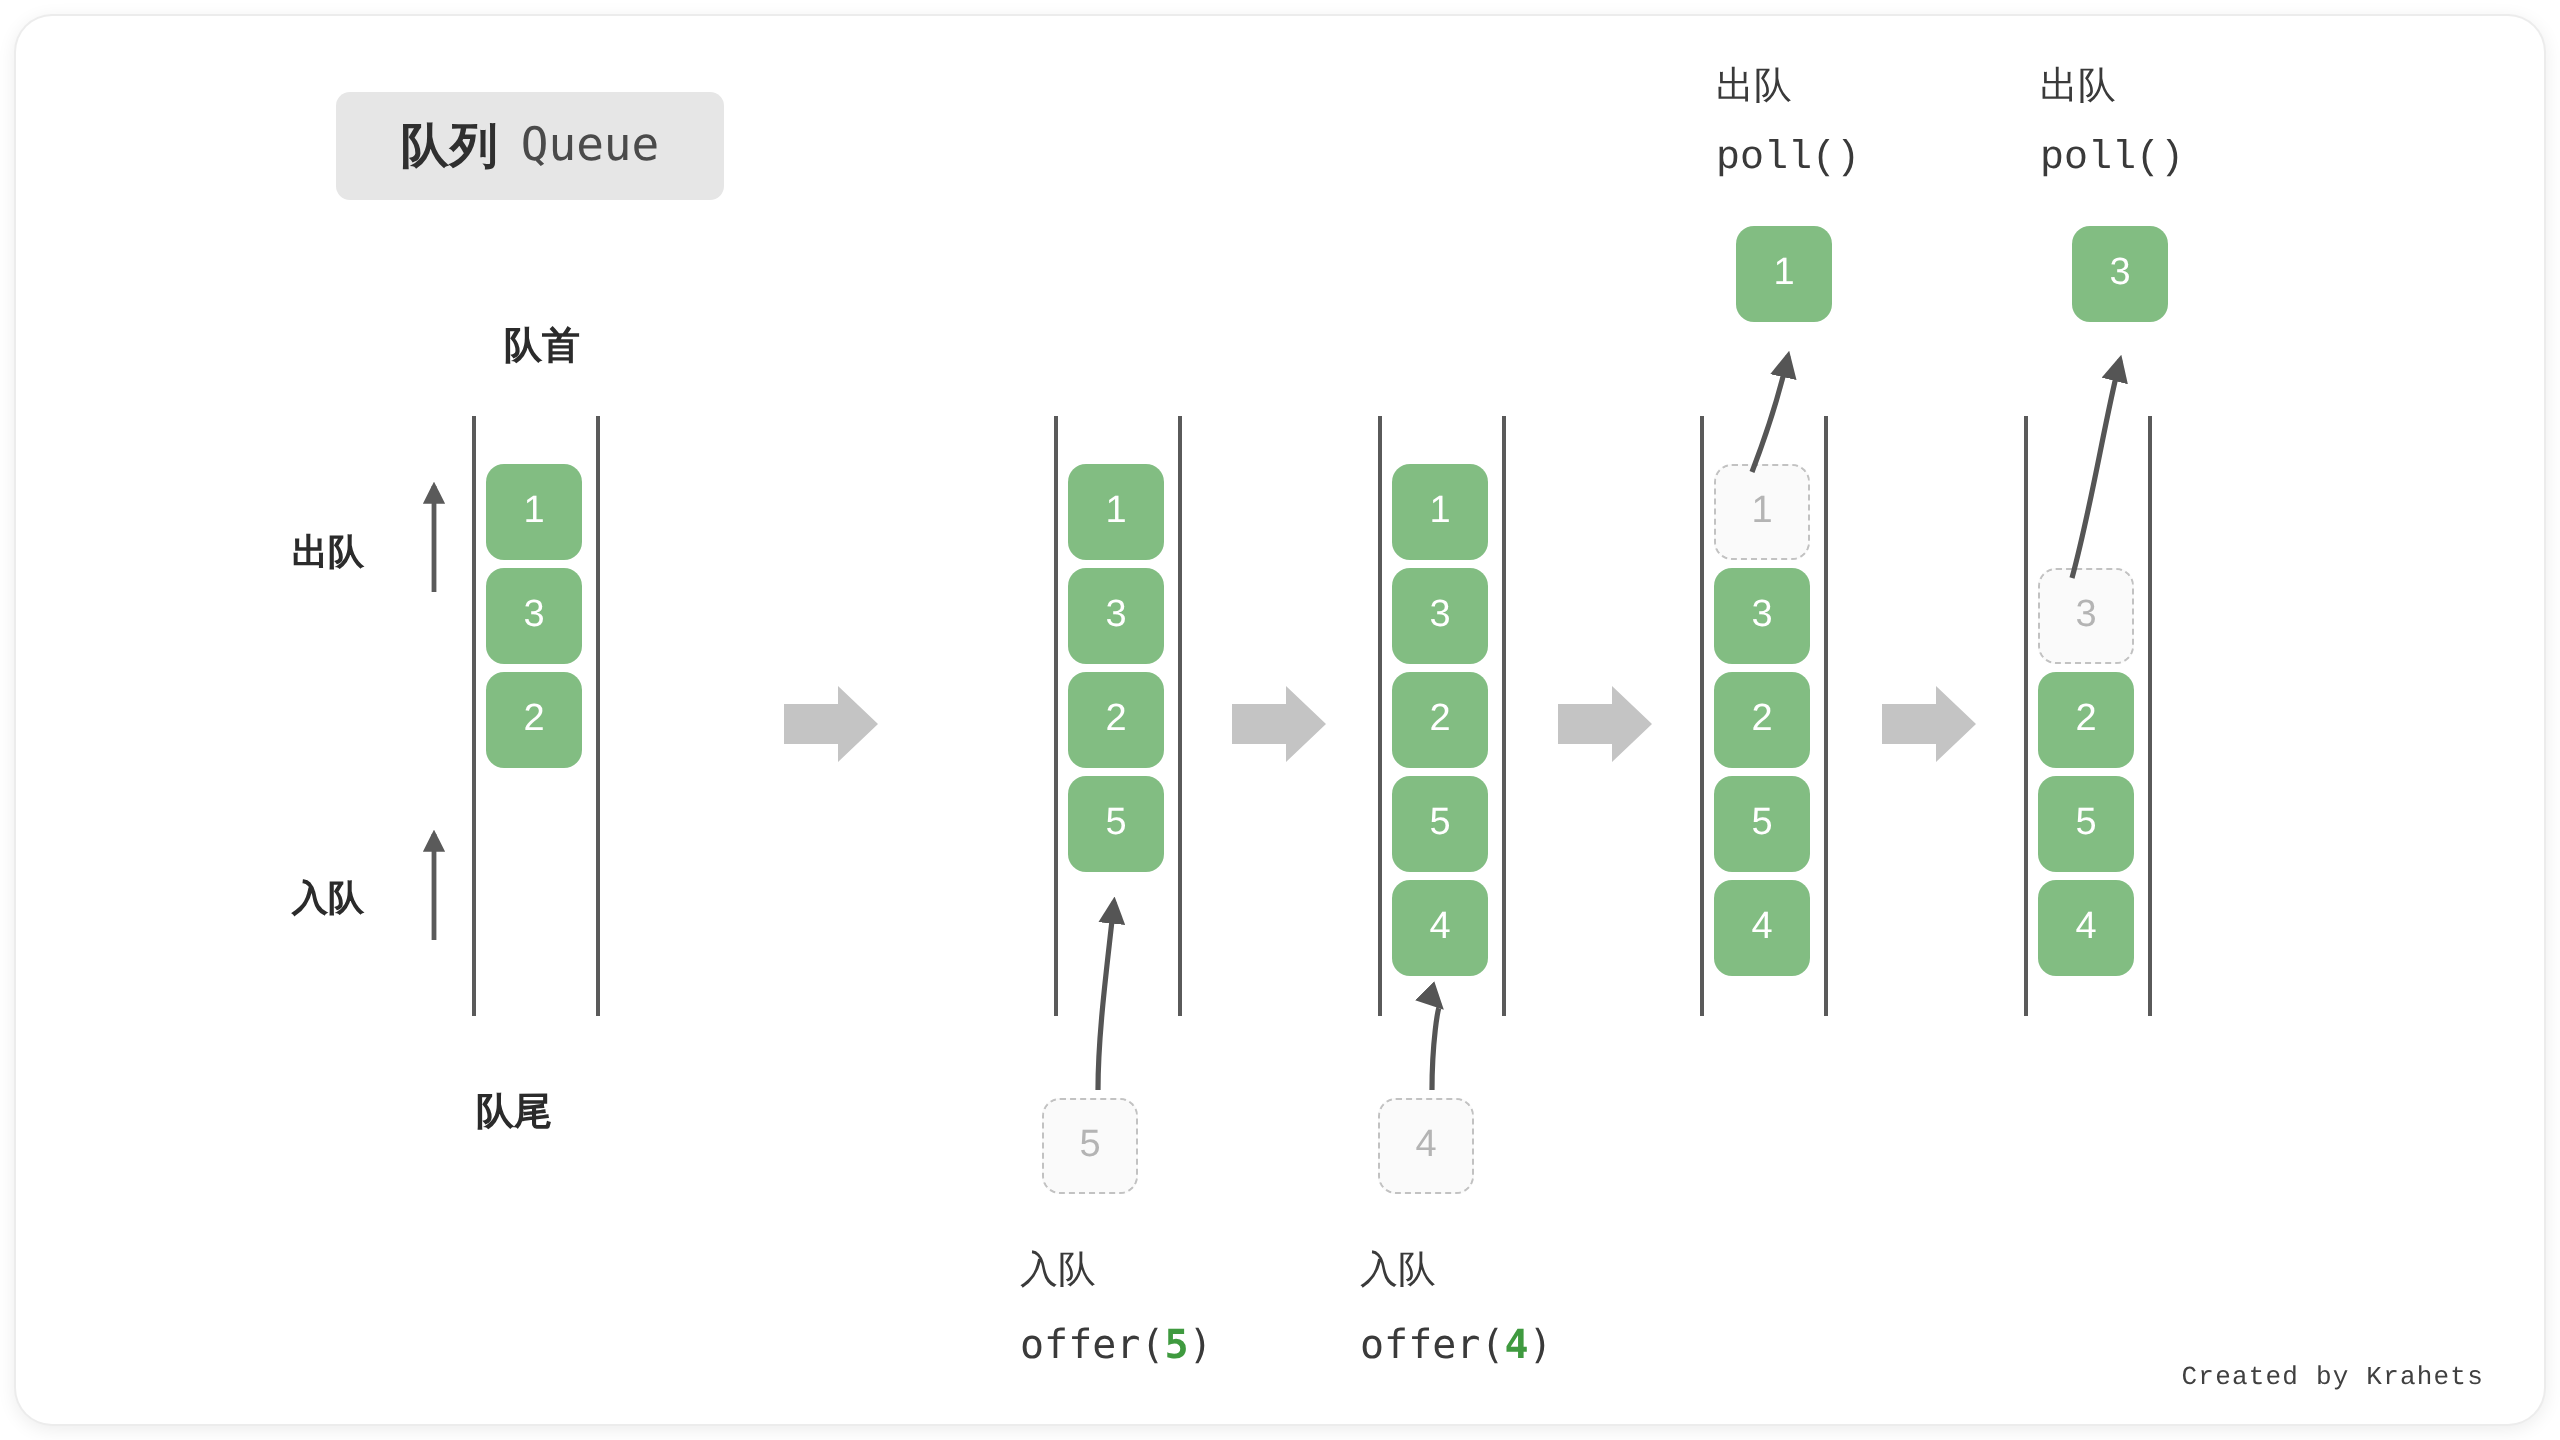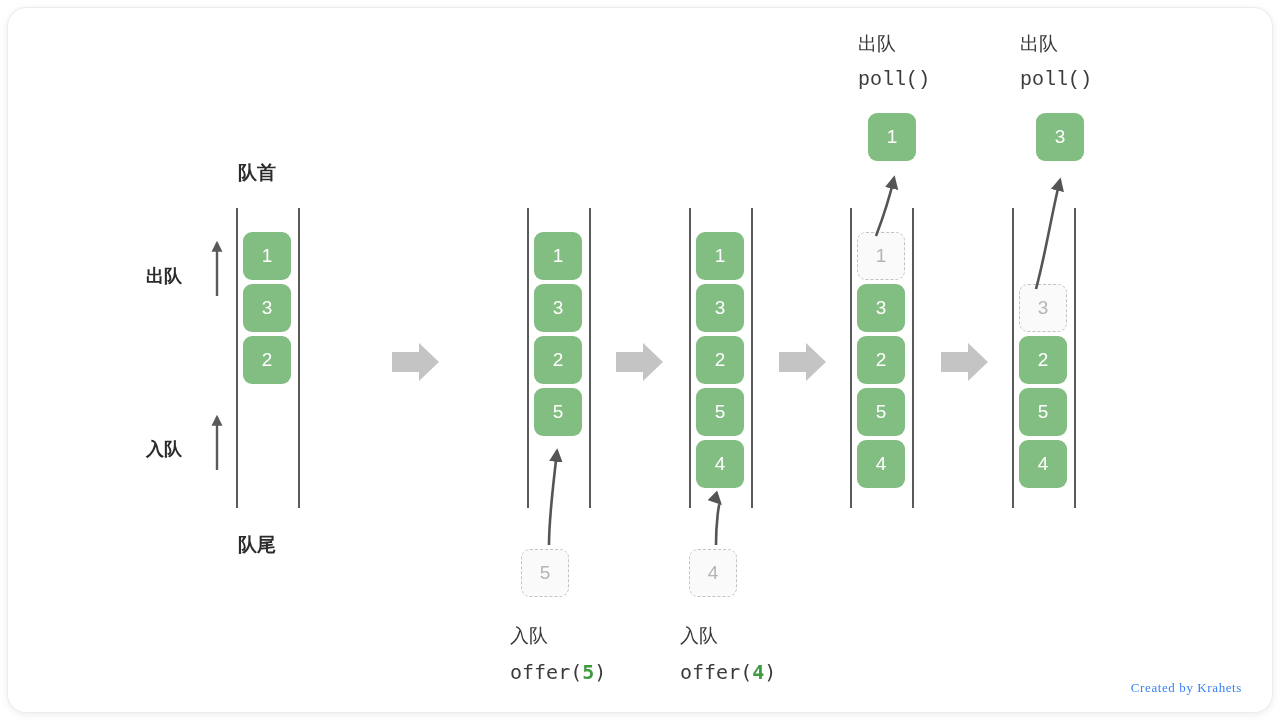--- a/index.html
+++ b/index.html
@@ -131,41 +131,45 @@
     font-family: Liberation Mono, monospace;
     font-size: 20px;
   }
 
   
   .watermark {
     position: absolute;
     right: 38px;
     bottom: 24px;
     font-size: 13px;
-    color: #3b82f6;
-    font-family: Liberation Serif, serif;
+    color: #404040;
+    font-family: Liberation Mono, monospace;
     letter-spacing: 0.6px;
   }
 
   svg.overlay {
     position: absolute;
     left: 0; top: 0;
     width: 1280px; height: 720px;
     pointer-events: none;
   }
 </style>
 </head>
 <body>
 
 <div id="stage">
   <div class="card"></div>
 
-
-  <div class="head-label" style="left:238px; top:160px;">队首</div>
-  <div class="head-label" style="left:238px; top:532px;">队尾</div>
+  <div class="title-badge">
+    <span class="title-cn">队列</span>
+    <span class="title-en">Queue</span>
+  </div>
+
+  <div class="head-label" style="left:252px; top:160px;">队首</div>
+  <div class="head-label" style="left:238px; top:543px;">队尾</div>
 
   <div class="side-label" style="left:146px; top:264px;">出队</div>
   <div class="side-label" style="left:146px; top:437px;">入队</div>
 
   <div class="poll-caption" style="left:858px; top:26px;">
     <div>出队</div>
     <div class="mono"><span>poll(</span><span>)</span></div>
   </div>
 
   <div class="poll-caption" style="left:1020px; top:26px;">

